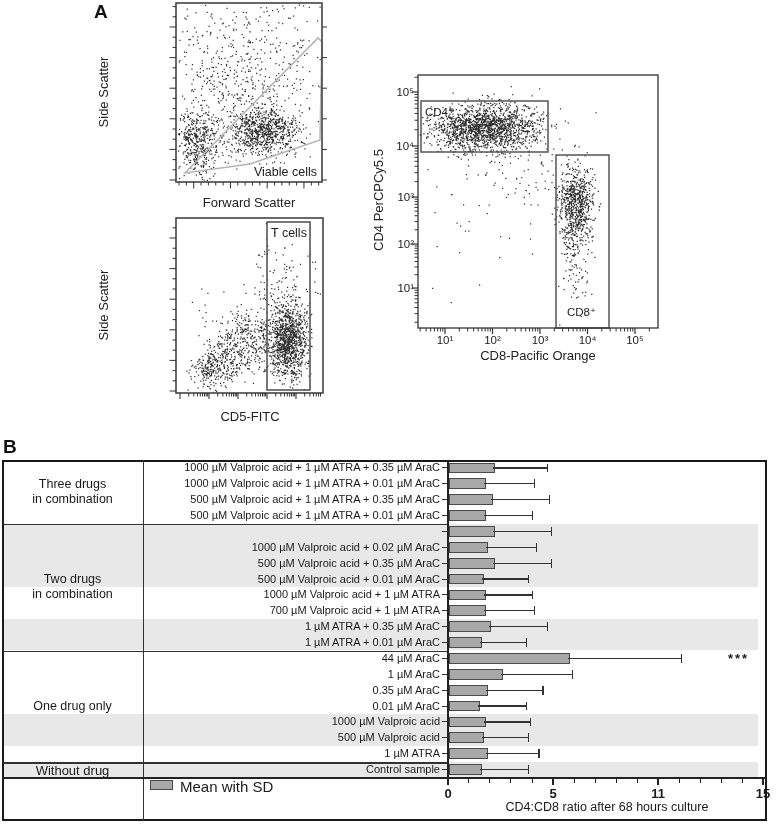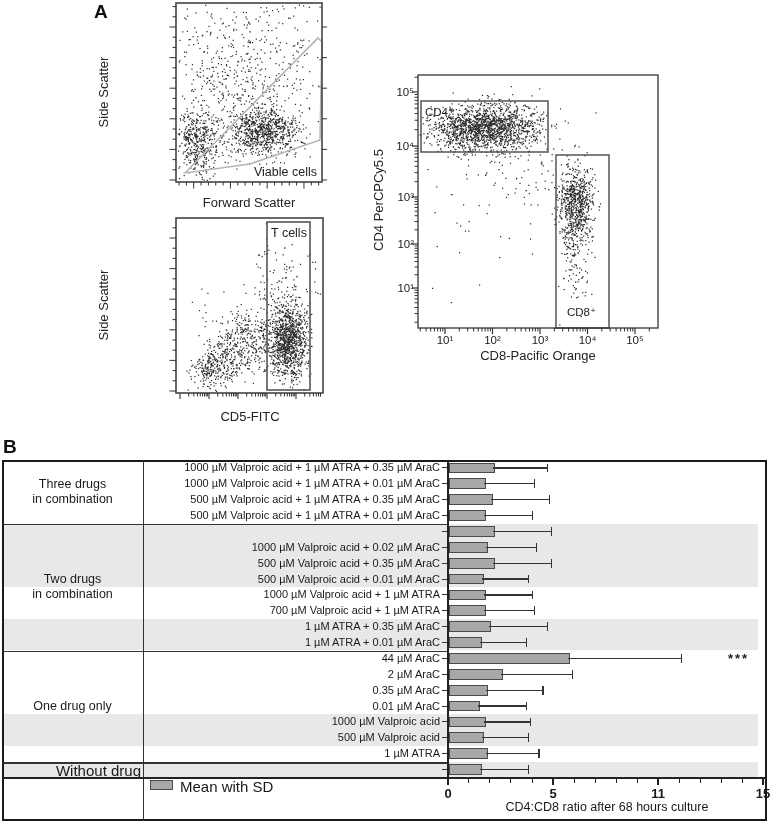--- a/index.html
+++ b/index.html
@@ -317,21 +317,21 @@
       <div style="position: absolute; left: 441.5px; top: 642px; width: 6px; height: 1.2px; background: rgb(51, 51, 51);"></div>
       <div style="position: absolute; left: 448.5px; top: 637.2px; width: 33.6px; height: 10.8px; background: rgb(168, 168, 168); border: 1.4px solid rgb(74, 74, 74); box-sizing: border-box;"></div>
       <div style="position: absolute; left: 480.1px; top: 641.9px; width: 46.1px; height: 1.4px; background: rgb(51, 51, 51);"></div>
       <div style="position: absolute; left: 525.5px; top: 638.2px; width: 1.5px; height: 8.8px; background: rgb(51, 51, 51);"></div>
       <div style="position: absolute; left: 146px; top: 650.8px; width: 294px; height: 15.2px; line-height: 15.2px; text-align: right; font-size: 11px; color: rgb(26, 26, 26);">44 µM AraC</div>
       <div style="position: absolute; left: 441.5px; top: 657.8px; width: 6px; height: 1.2px; background: rgb(51, 51, 51);"></div>
       <div style="position: absolute; left: 448.5px; top: 653px; width: 121.8px; height: 10.8px; background: rgb(168, 168, 168); border: 1.4px solid rgb(74, 74, 74); box-sizing: border-box;"></div>
       <div style="position: absolute; left: 568.3px; top: 657.7px; width: 113.3px; height: 1.4px; background: rgb(51, 51, 51);"></div>
       <div style="position: absolute; left: 680.8px; top: 654px; width: 1.5px; height: 8.8px; background: rgb(51, 51, 51);"></div>
       <div style="position: absolute; left: 728px; top: 650.9px; font-size: 13px; font-weight: bold; letter-spacing: 2px; color: rgb(34, 34, 34);">***</div>
-      <div style="position: absolute; left: 146px; top: 666.7px; width: 294px; height: 15.2px; line-height: 15.2px; text-align: right; font-size: 11px; color: rgb(26, 26, 26);">2 µM AraC</div>
+      <div style="position: absolute; left: 146px; top: 666.7px; width: 294px; height: 15.2px; line-height: 15.2px; text-align: right; font-size: 11px; color: rgb(26, 26, 26);">1 µM AraC</div>
       <div style="position: absolute; left: 441.5px; top: 673.7px; width: 6px; height: 1.2px; background: rgb(51, 51, 51);"></div>
       <div style="position: absolute; left: 448.5px; top: 668.9px; width: 54.6px; height: 10.8px; background: rgb(168, 168, 168); border: 1.4px solid rgb(74, 74, 74); box-sizing: border-box;"></div>
       <div style="position: absolute; left: 501.1px; top: 673.6px; width: 71.3px; height: 1.4px; background: rgb(51, 51, 51);"></div>
       <div style="position: absolute; left: 571.6px; top: 669.9px; width: 1.5px; height: 8.8px; background: rgb(51, 51, 51);"></div>
       <div style="position: absolute; left: 146px; top: 682.6px; width: 294px; height: 15.2px; line-height: 15.2px; text-align: right; font-size: 11px; color: rgb(26, 26, 26);">0.35 µM AraC</div>
       <div style="position: absolute; left: 441.5px; top: 689.6px; width: 6px; height: 1.2px; background: rgb(51, 51, 51);"></div>
       <div style="position: absolute; left: 448.5px; top: 684.8px; width: 39.9px; height: 10.8px; background: rgb(168, 168, 168); border: 1.4px solid rgb(74, 74, 74); box-sizing: border-box;"></div>
       <div style="position: absolute; left: 486.4px; top: 689.5px; width: 56.6px; height: 1.4px; background: rgb(51, 51, 51);"></div>
       <div style="position: absolute; left: 542.3px; top: 685.8px; width: 1.5px; height: 8.8px; background: rgb(51, 51, 51);"></div>
       <div style="position: absolute; left: 146px; top: 698.5px; width: 294px; height: 15.2px; line-height: 15.2px; text-align: right; font-size: 11px; color: rgb(26, 26, 26);">0.01 µM AraC</div>
@@ -347,36 +347,37 @@
       <div style="position: absolute; left: 146px; top: 730.2px; width: 294px; height: 15.2px; line-height: 15.2px; text-align: right; font-size: 11px; color: rgb(26, 26, 26);">500 µM Valproic acid</div>
       <div style="position: absolute; left: 441.5px; top: 737.2px; width: 6px; height: 1.2px; background: rgb(51, 51, 51);"></div>
       <div style="position: absolute; left: 448.5px; top: 732.4px; width: 35.7px; height: 10.8px; background: rgb(168, 168, 168); border: 1.4px solid rgb(74, 74, 74); box-sizing: border-box;"></div>
       <div style="position: absolute; left: 482.2px; top: 737.1px; width: 46.1px; height: 1.4px; background: rgb(51, 51, 51);"></div>
       <div style="position: absolute; left: 527.5px; top: 733.4px; width: 1.5px; height: 8.8px; background: rgb(51, 51, 51);"></div>
       <div style="position: absolute; left: 146px; top: 746.1px; width: 294px; height: 22px; line-height: 15.2px; text-align: right; font-size: 11px; color: rgb(26, 26, 26);">1 µM ATRA</div>
       <div style="position: absolute; left: 441.5px; top: 753.1px; width: 6px; height: 1.2px; background: rgb(51, 51, 51);"></div>
       <div style="position: absolute; left: 448.5px; top: 748.3px; width: 39.9px; height: 10.8px; background: rgb(168, 168, 168); border: 1.4px solid rgb(74, 74, 74); box-sizing: border-box;"></div>
       <div style="position: absolute; left: 486.4px; top: 753px; width: 52.4px; height: 1.4px; background: rgb(51, 51, 51);"></div>
       <div style="position: absolute; left: 538px; top: 749.3px; width: 1.5px; height: 8.8px; background: rgb(51, 51, 51);"></div>
+      <div style="position: absolute; left: 146px; top: 762px; width: 294px; height: 15.2px; line-height: 15.2px; text-align: right; font-size: 11px; color: rgb(26, 26, 26);">Control sample</div>
       <div style="position: absolute; left: 441.5px; top: 769px; width: 6px; height: 1.2px; background: rgb(51, 51, 51);"></div>
       <div style="position: absolute; left: 448.5px; top: 764.2px; width: 33.6px; height: 10.8px; background: rgb(168, 168, 168); border: 1.4px solid rgb(74, 74, 74); box-sizing: border-box;"></div>
       <div style="position: absolute; left: 480.1px; top: 768.9px; width: 48.2px; height: 1.4px; background: rgb(51, 51, 51);"></div>
       <div style="position: absolute; left: 527.6px; top: 765.2px; width: 1.5px; height: 8.8px; background: rgb(51, 51, 51);"></div>
       <div style="position: absolute; left: 4px; top: 476.8px; width: 137px; text-align: center; font-size: 12.5px; line-height: 15px; color: rgb(26, 26, 26);">
         <div>Three drugs</div>
         <div>in combination</div>
       </div>
       <div style="position: absolute; left: 4px; top: 572px; width: 137px; text-align: center; font-size: 12.5px; line-height: 15px; color: rgb(26, 26, 26);">
         <div>Two drugs</div>
         <div>in combination</div>
       </div>
       <div style="position: absolute; left: 4px; top: 698.8px; width: 137px; text-align: center; font-size: 12.5px; line-height: 15px; color: rgb(26, 26, 26);">
         <div>One drug only</div>
       </div>
-      <div style="position: absolute; left: 4px; top: 762.5px; width: 137px; text-align: right; font-size: 15px; line-height: 15px; color: rgb(26, 26, 26);">
+      <div style="position: absolute; left: 4px; top: 762.5px; width: 137px; text-align: center; font-size: 13px; line-height: 15px; color: rgb(26, 26, 26);">
         <div>Without drug</div>
       </div>
       <div style="position: absolute; left: 2px; top: 460px; width: 765px; height: 361px; border: 2px solid rgb(26, 26, 26); box-sizing: border-box;"></div>
       <div style="position: absolute; left: 142.5px; top: 460px; width: 1.6px; height: 361px; background: rgb(51, 51, 51);"></div>
       <div style="position: absolute; left: 3px; top: 523.5px; width: 445px; height: 1.5px; background: rgb(51, 51, 51);"></div>
       <div style="position: absolute; left: 3px; top: 650.5px; width: 445px; height: 1.5px; background: rgb(51, 51, 51);"></div>
       <div style="position: absolute; left: 3px; top: 762px; width: 445px; height: 1.5px; background: rgb(51, 51, 51);"></div>
       <div style="position: absolute; left: 447px; top: 460px; width: 1.7px; height: 318px; background: rgb(34, 34, 34);"></div>
       <div style="position: absolute; left: 3px; top: 777.2px; width: 763px; height: 1.8px; background: rgb(34, 34, 34);"></div>
       <div style="position: absolute; left: 447.2px; top: 778.9px; width: 1.6px; height: 6.5px; background: rgb(34, 34, 34);"></div>

